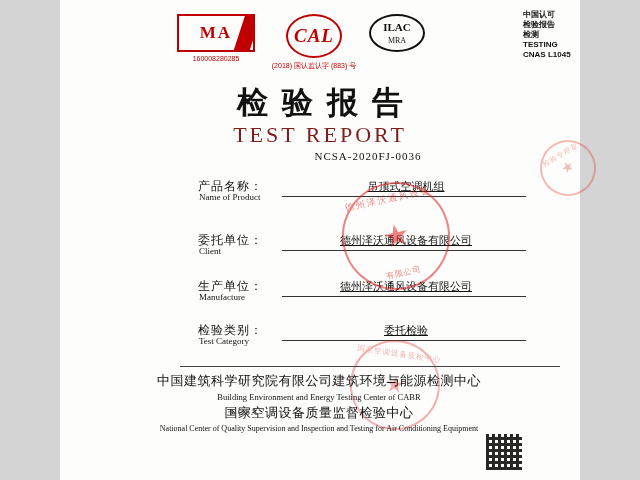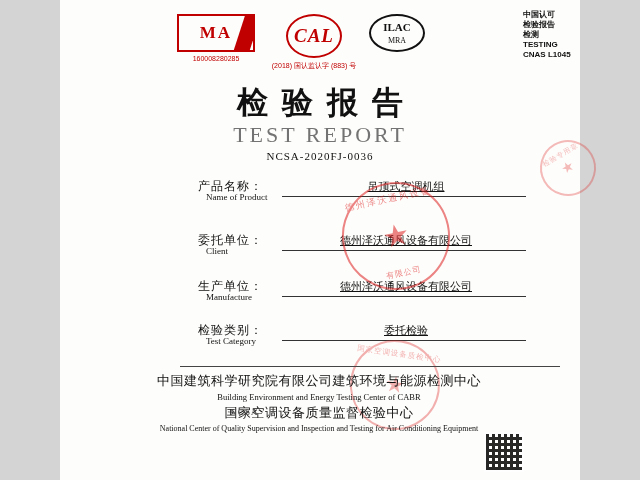--- a/index.html
+++ b/index.html
@@ -123,30 +123,31 @@
     font-family: "DejaVu Serif", serif;
     font-weight: bold;
     text-indent: 14px;
   }
   .title-en {
     position: absolute;
     left: 0; top: 122px; width: 520px;
     text-align: center;
     font-size: 22px;
     letter-spacing: 3px;
-    color: #737373;
+    color: #7f1d1d;
     font-family: "Liberation Serif", serif;
   }
   .report-no {
     position: absolute;
     left: 0; top: 150px; width: 520px;
     text-align: center;
     font-size: 11px;
     letter-spacing: 1px;
     color: #111;
+    padding-left: 48px;
   }
   
   .field {
     position: absolute;
     left: 138px;
     width: 330px;
     height: 40px;
   }
   .f1 { top: 178px; }
   .f2 { top: 232px; }
@@ -154,21 +155,21 @@
   .f4 { top: 322px; }
   .field .label-cn {
     position: absolute; left: 0; top: 0;
     font-size: 12px;
     letter-spacing: 1px;
     color: #111;
     font-family: "DejaVu Serif", serif;
     white-space: nowrap;
   }
   .field .label-en {
-    position: absolute; left: 8px; top: 14px;
+    position: absolute; left: 1px; top: 14px;
     font-size: 9px;
     color: #111;
     font-family: "Liberation Serif", serif;
     white-space: nowrap;
   }
   .field .value {
     position: absolute;
     left: 88px; top: 1px;
     width: 240px;
     text-align: center;

